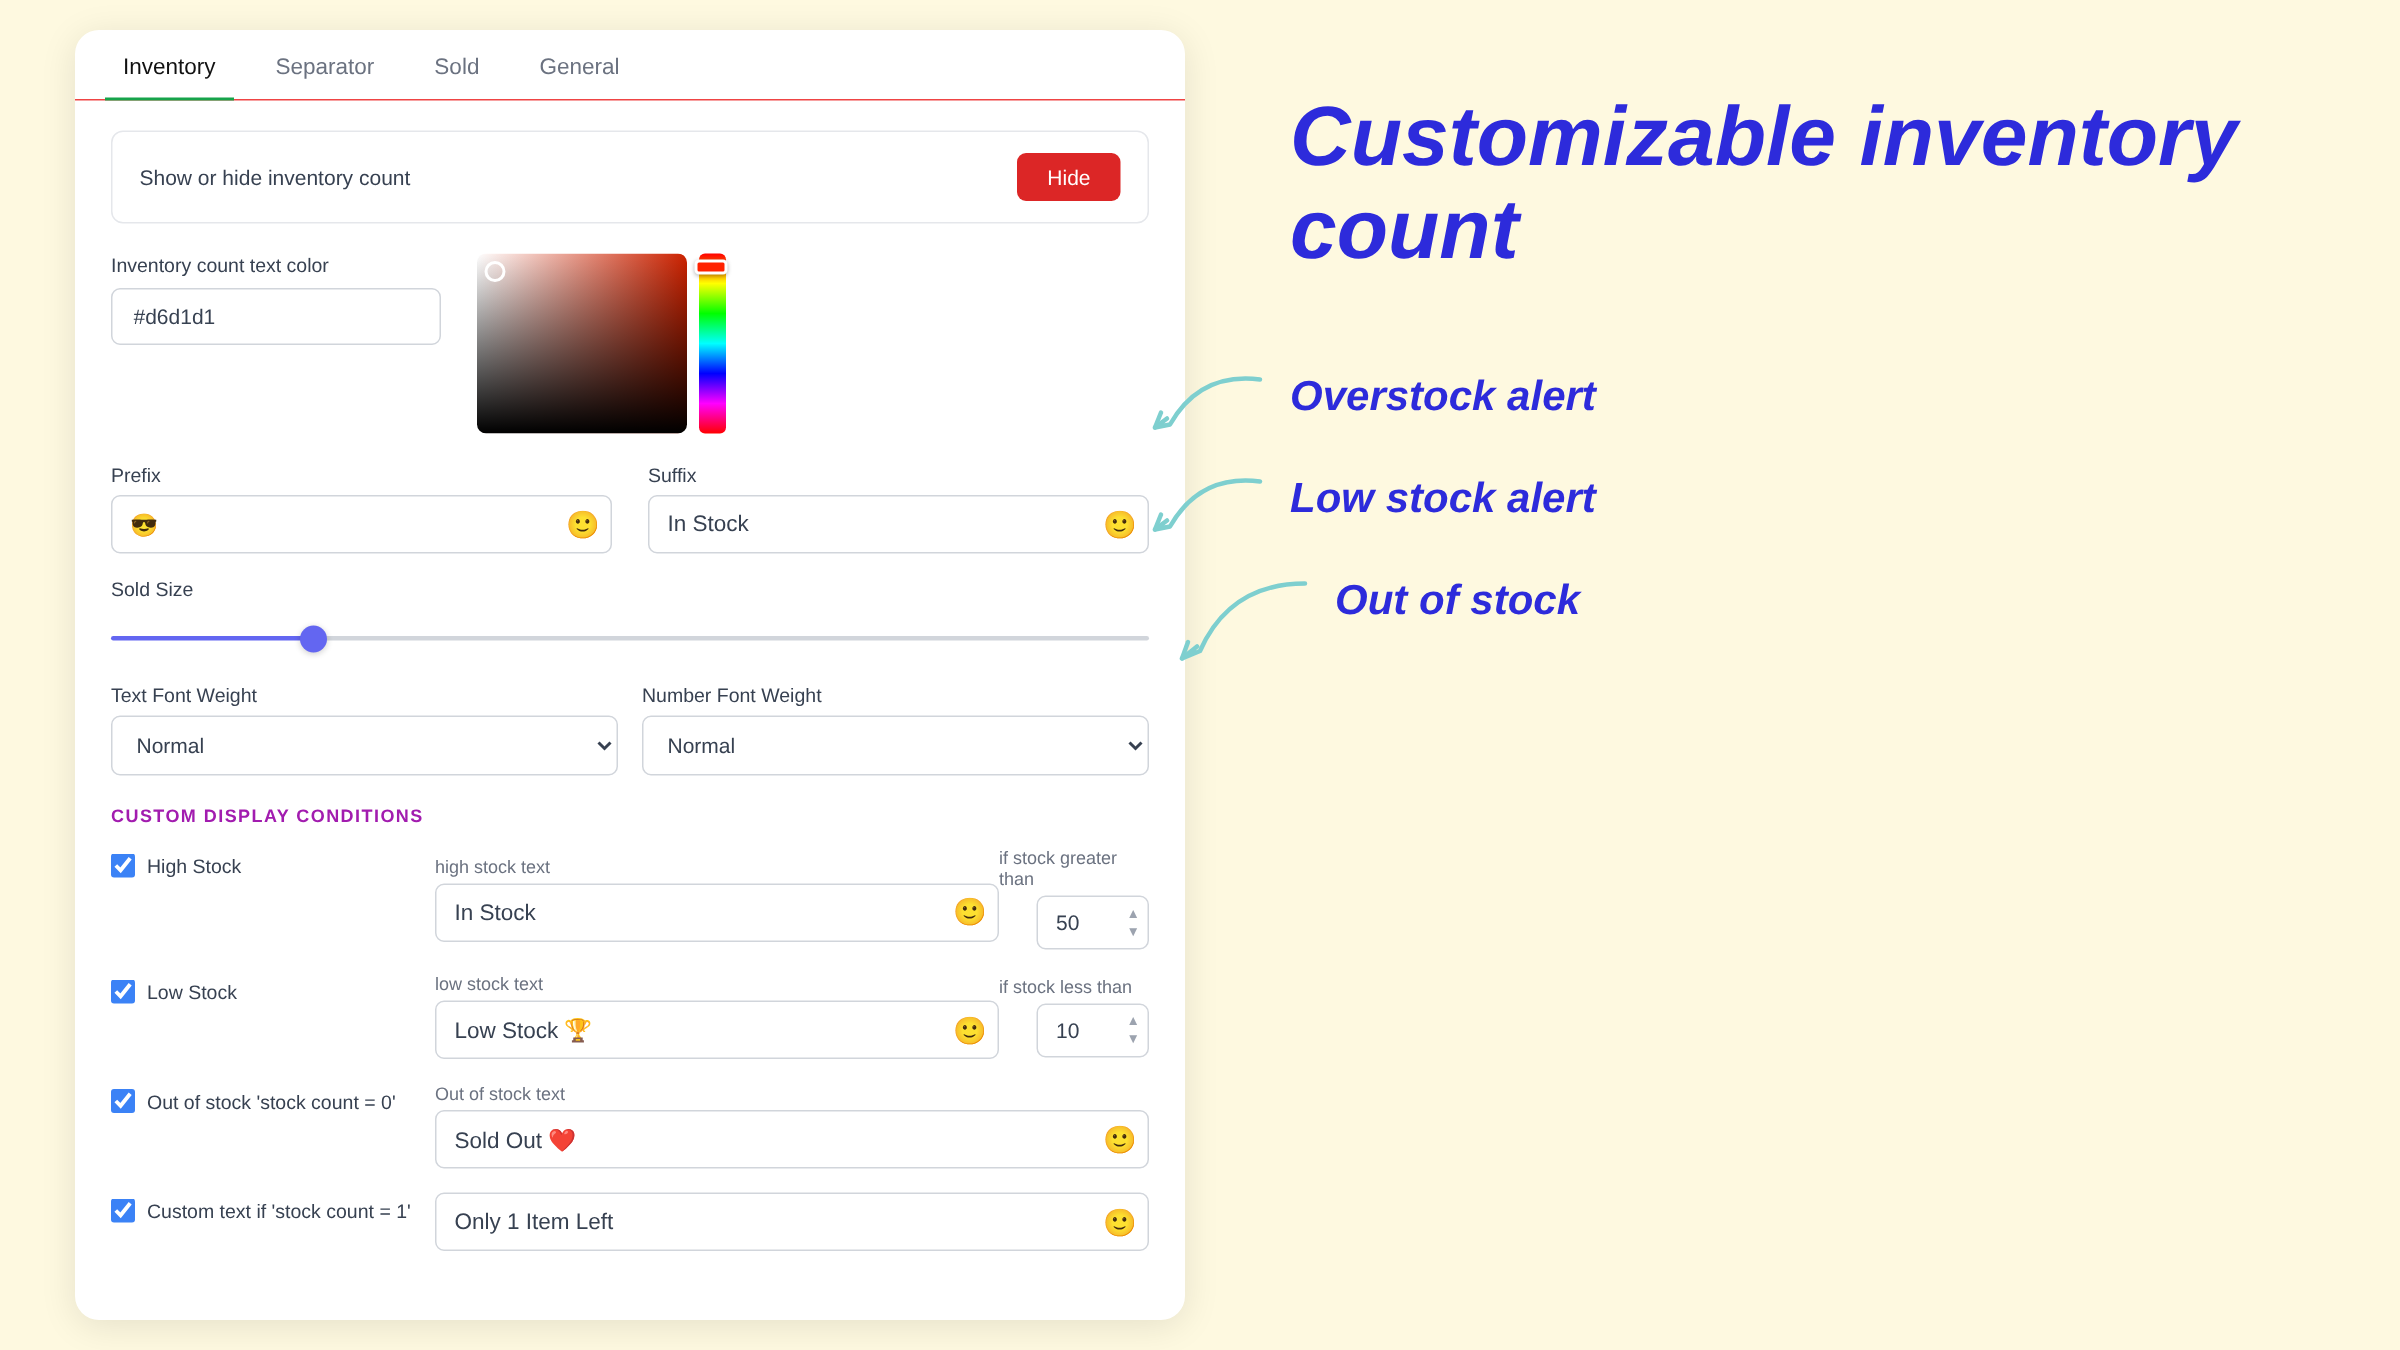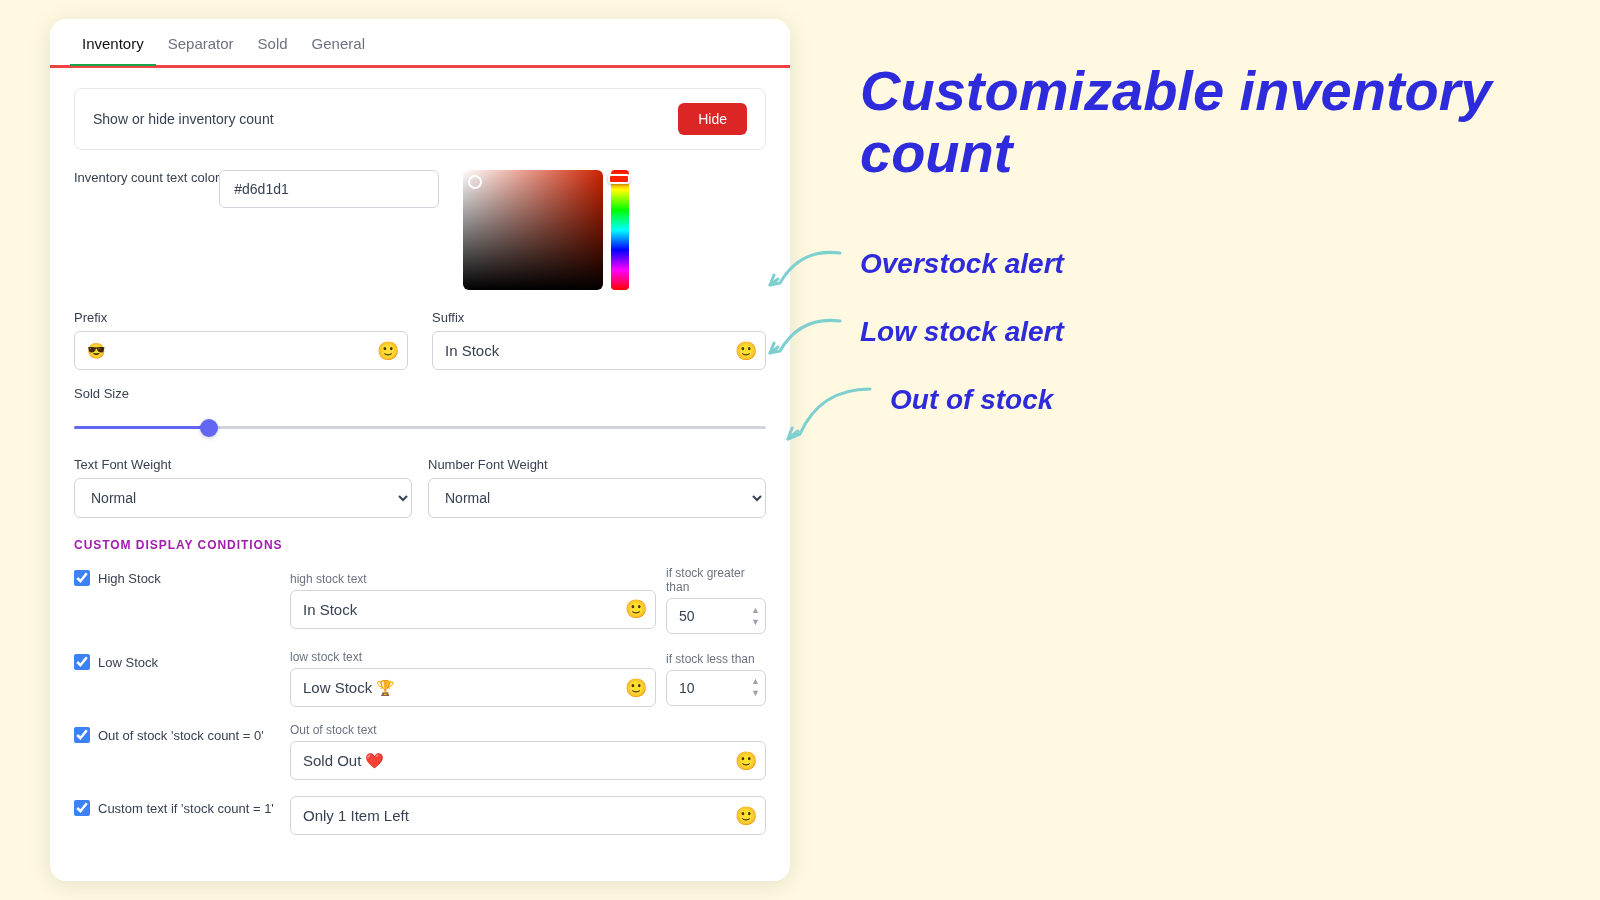--- a/index.html
+++ b/index.html
@@ -26,23 +26,23 @@
       border-radius: 16px;
       box-shadow: 0 4px 24px rgba(0,0,0,0.10);
       width: 740px;
       padding: 0 0 30px 0;
       overflow: hidden;
     }
 
     
     .tabs {
       display: flex;
-      border-bottom: 3px solid #ef4444;
+      border-bottom: 1px solid #ef4444;
       padding: 0 20px;
-      gap: 0;
+      gap: 16px;
     }
     .tab {
       padding: 16px 12px 12px;
       font-size: 15px;
       cursor: pointer;
       color: #6b7280;
       border-bottom: 2px solid transparent;
       margin-bottom: -1px;
       background: none;
       border-top: none;
@@ -95,21 +95,21 @@
     }
 
     .color-section {
       display: flex;
       gap: 24px;
       margin-bottom: 20px;
       align-items: flex-start;
     }
     .color-input-wrapper {
       display: flex;
-      flex-direction: row;
+      flex-direction: column;
     }
     .color-hex-input {
       border: 1px solid #d1d5db;
       border-radius: 6px;
       padding: 10px 14px;
       font-size: 14px;
       width: 220px;
       color: #374151;
       outline: none;
     }
@@ -280,21 +280,20 @@
       accent-color: #3b82f6;
       cursor: pointer;
     }
     .condition-label {
       font-size: 13px;
       color: #374151;
     }
     .condition-fields {
       flex: 1;
       display: flex;
-      gap: 10px;
       align-items: center;
     }
     .condition-field-label {
       font-size: 12px;
       color: #6b7280;
       margin-bottom: 4px;
     }
     .condition-input-group {
       display: flex;
       flex-direction: column;
@@ -311,20 +310,21 @@
       align-items: center;
     }
     .number-input {
       border: 1px solid #d1d5db;
       border-radius: 6px;
       padding: 9px 24px 9px 12px;
       font-size: 14px;
       width: 100%;
       outline: none;
       color: #374151;
+      margin-left: 25px;
     }
     .number-spinners {
       position: absolute;
       right: 4px;
       display: flex;
       flex-direction: column;
       gap: 1px;
     }
     .spinner-btn {
       background: none;

